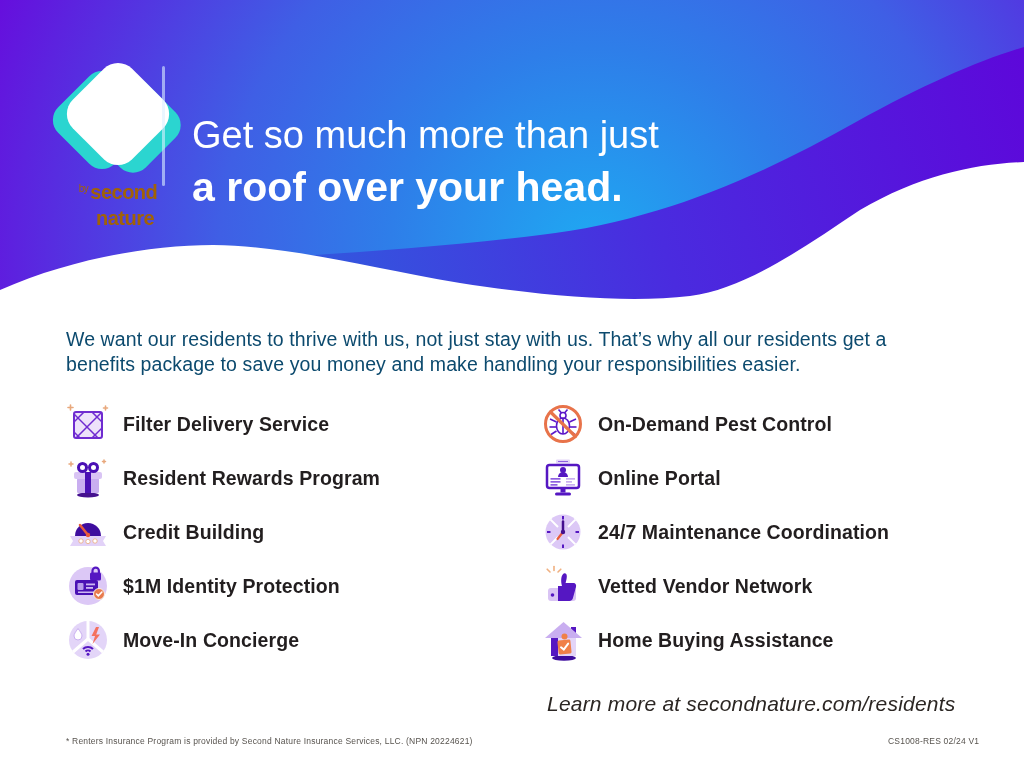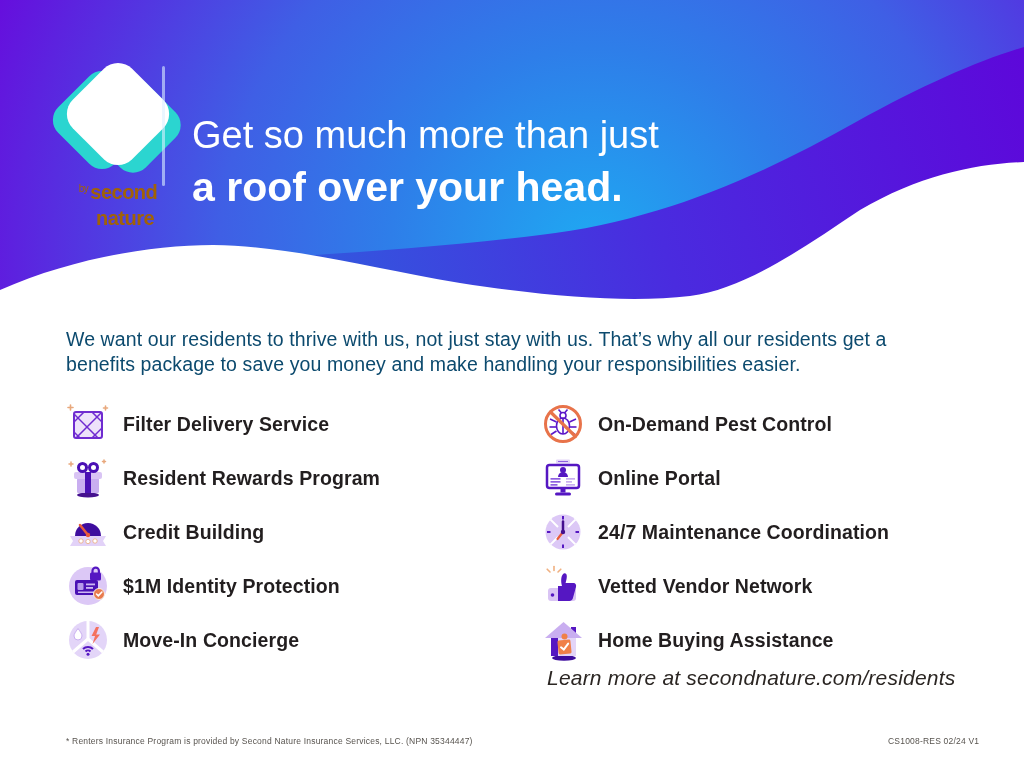--- a/index.html
+++ b/index.html
@@ -49,21 +49,21 @@
 
   .benefits { position:absolute; left:66px; top:397px; width:900px; display:flex;justify-content:center; }
   .col-left  { width:475px; }
   .col-right { flex:1; }
   .benefit { display:flex; align-items:center; height:54px; }
   .icon-box { width:44px; height:44px; margin-right:13px; flex-shrink:0; }
   .icon-box svg { width:44px; height:44px; display:block; }
   .benefit .label { font-size:19.5px; font-weight:bold; color:#221E1F; letter-spacing:0.1px; }
 
   .learn-more {
-    position:absolute; left:547px; top:666px;
+    position:absolute; left:547px; top:692px;
     font-size:21px; font-style:italic; color:#2B2623; letter-spacing:0.2px;
   }
 
   .foot { position:absolute; top:736px; font-size:8.5px; color:#57534E; letter-spacing:0.2px; }
   .foot.left  { left:66px; }
   .foot.right { left:888px; }
 </style>
 </head>
 <body>
 
@@ -322,16 +322,16 @@
           </svg>
         </div>
         <span class="label">Home Buying Assistance</span>
       </div>
 
     </div>
   </div>
 
   <div class="learn-more">Learn more at secondnature.com/residents</div>
 
-  <div class="foot left">* Renters Insurance Program is provided by Second Nature Insurance Services, LLC. (NPN 35344447)</div>
+  <div class="foot left">* Renters Insurance Program is provided by Second Nature Insurance Services, LLC. (NPN 20224621)</div>
   <div class="foot right">CS1008-RES 02/24 V1</div>
 
 </div>
 
 </body></html>

